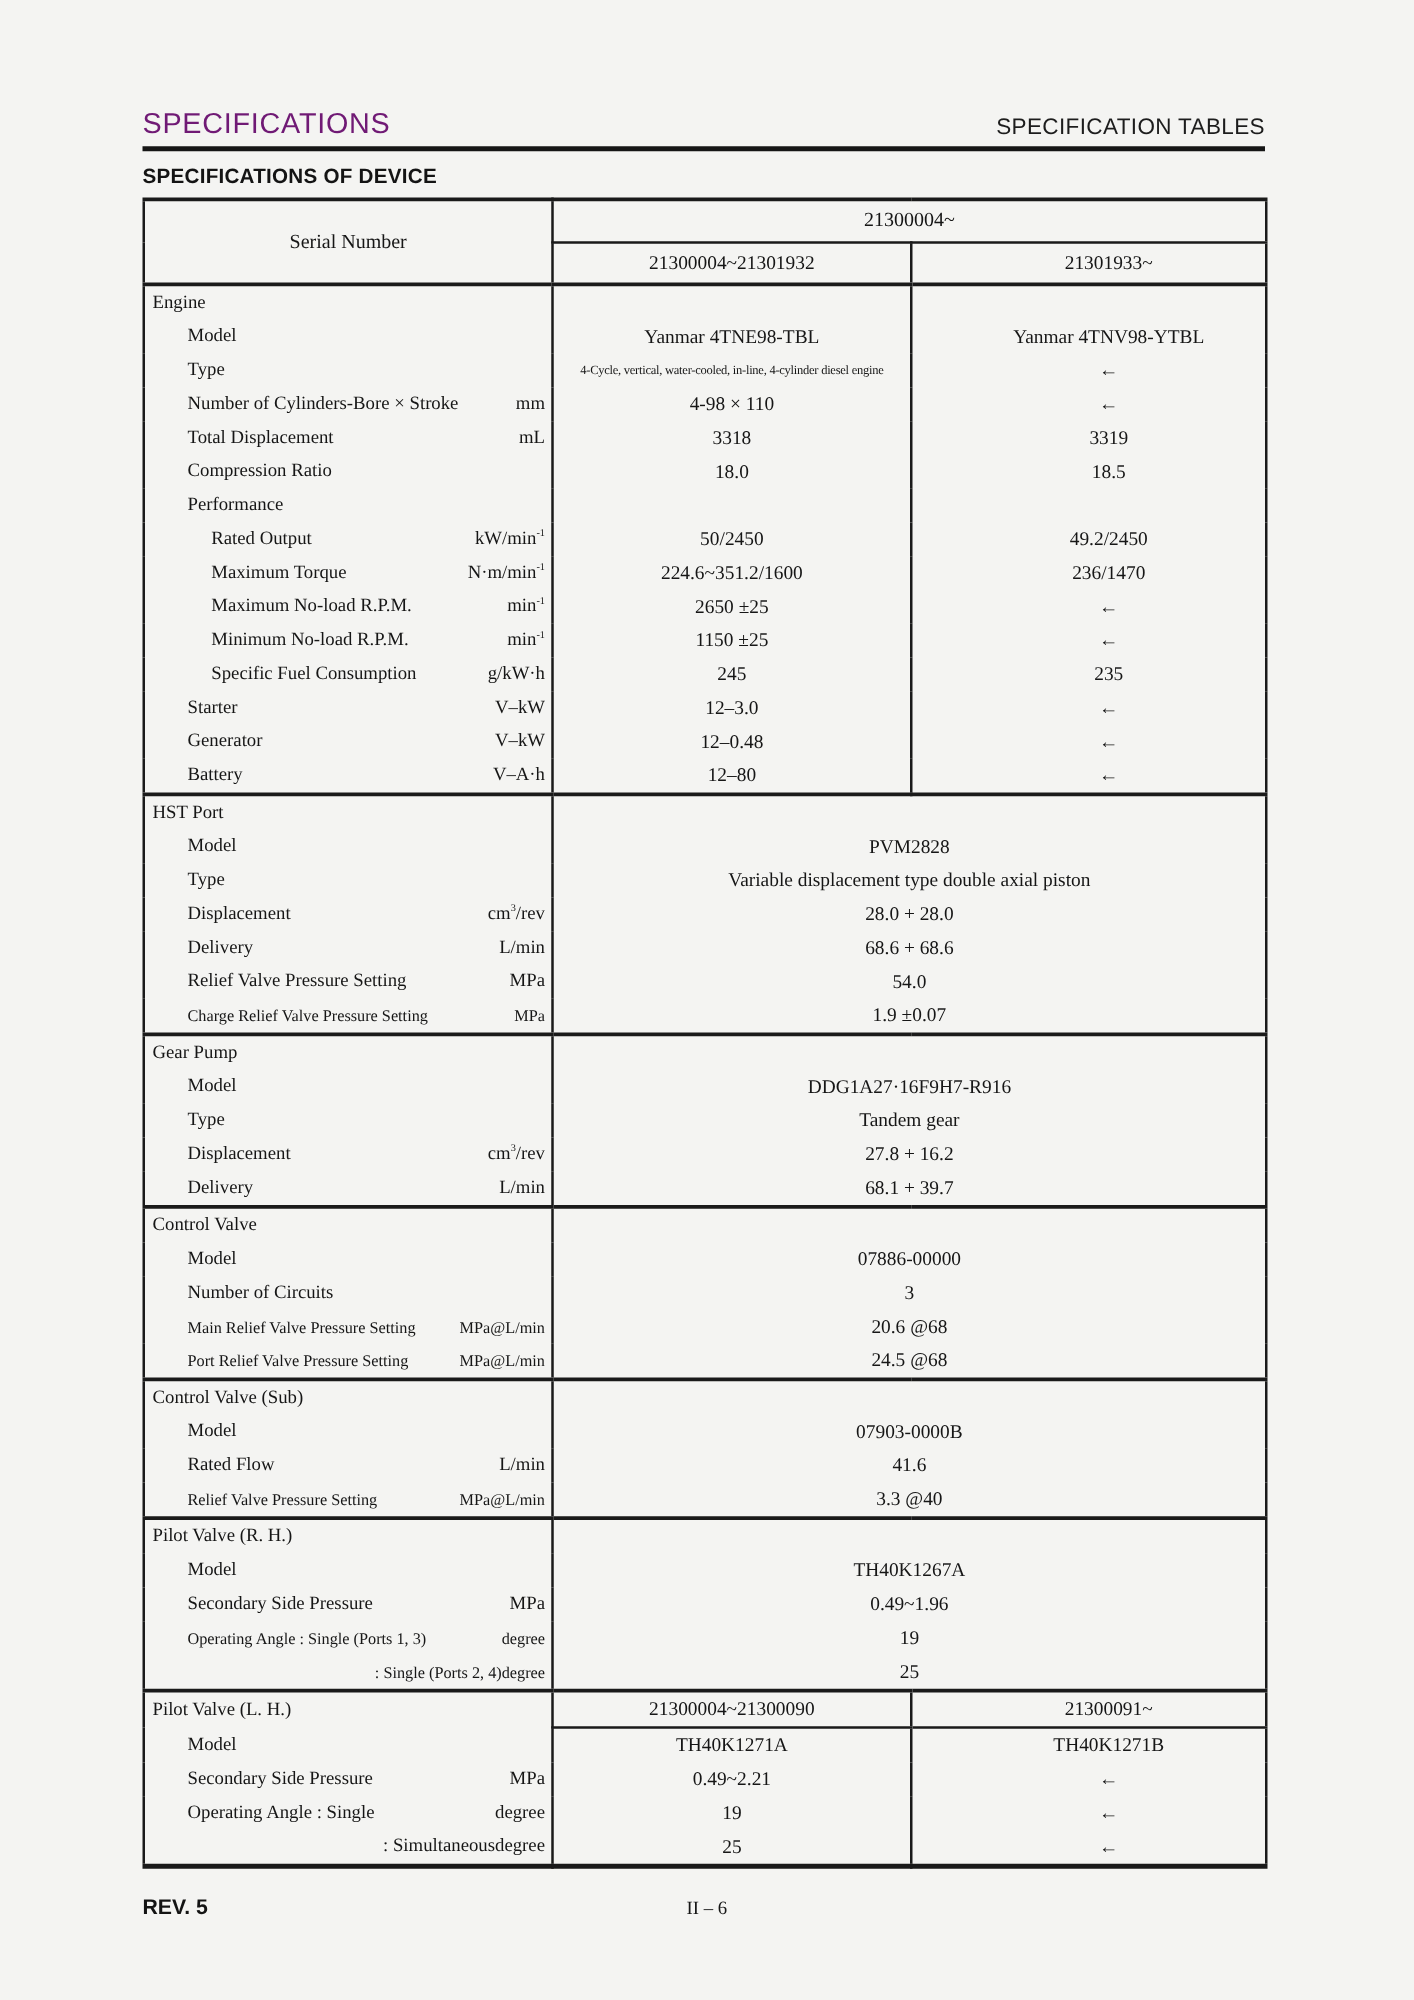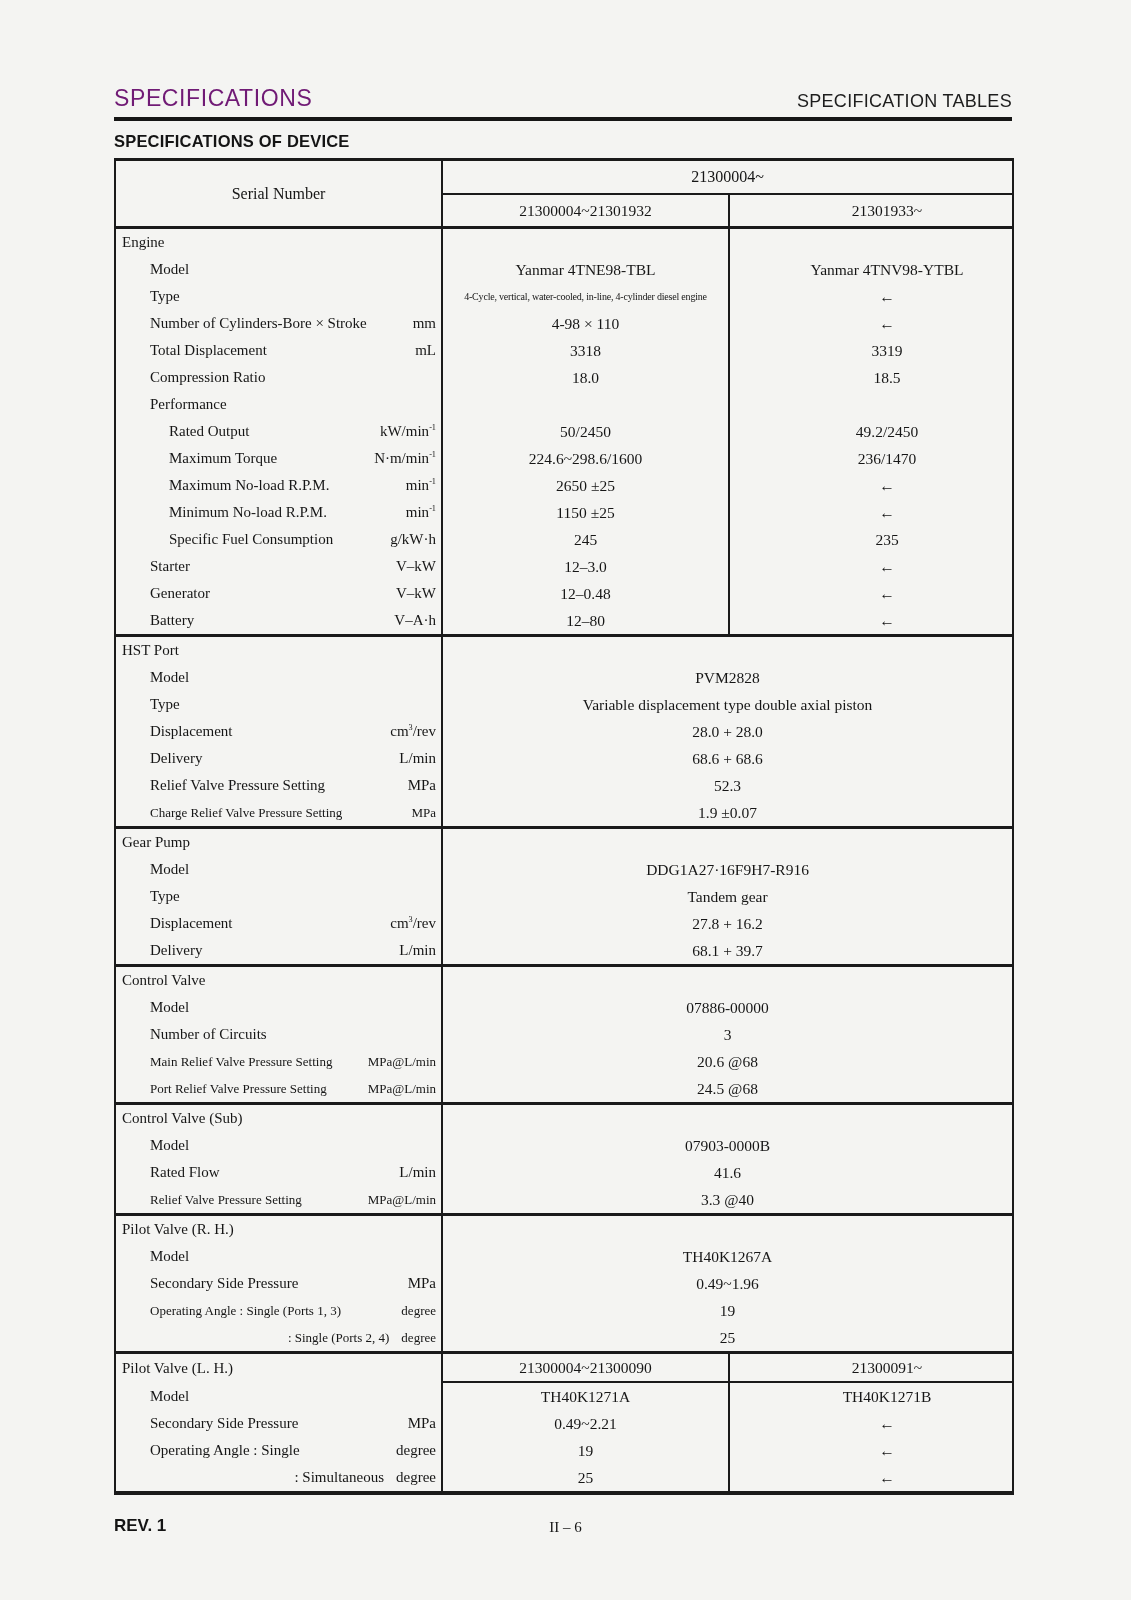--- a/index.html
+++ b/index.html
@@ -20,21 +20,21 @@
   .serial-all  { text-align:center; font-size:16px; border-left:2px solid #1a1a1a; border-bottom:2px solid #1a1a1a; }
   .sub-serial  { text-align:center; font-size:15.5px; }
   .bL { border-left:2px solid #1a1a1a; }
   .bM { border-left:2px solid #1a1a1a;padding-left:32px; }
   tr.sec-row td { border-top:3px solid #1a1a1a; }
   .val  { text-align:center; font-size:15.5px; }
   .val.tiny { font-size:10px; letter-spacing:-0.2px; }
   .hdr2 { border-bottom:2px solid #1a1a1a; }
   .lab { display:flex; align-items:center; justify-content:space-between; padding-right:5px; font-size:15px; line-height:1; }
   .lab.sm { font-size:13px; }
-  .lab.ra { justify-content:flex-end; gap:12px; }
+  .lab.ra { justify-content:flex-end; gap:0; }
   .lt.i0 { padding-left:6px; }
   .lt.i1 { padding-left:34px; }
   .lt.i2 { padding-left:53px; }
   .unit { white-space:nowrap; text-align:right; }
   sup { font-size:0.55em; line-height:0; }
 
   .footer-left { position:absolute; left:114px; top:1516px; font-family:"Liberation Sans","DejaVu Sans",sans-serif; font-size:17px; font-weight:700; color:#141414; }
   .footer-page { position:absolute; left:0; top:1519px; width:1131px; text-align:center; font-size:15px; color:#161616; }
 </style>
 </head>
@@ -139,21 +139,21 @@
           <td class="val bL">50/2450</td>
           <td class="val bM">49.2/2450</td>
         </tr>
         <tr class="data-row">
           <td class="c1">
             <div class="lab">
               <span class="lt i2">Maximum Torque</span>
               <span class="unit">N·m/min<sup>-1</sup></span>
             </div>
           </td>
-          <td class="val bL">224.6~298.6/1600</td>
+          <td class="val bL">224.6~351.2/1600</td>
           <td class="val bM">236/1470</td>
         </tr>
         <tr class="data-row">
           <td class="c1">
             <div class="lab">
               <span class="lt i2">Maximum No-load R.P.M.</span>
               <span class="unit">min<sup>-1</sup></span>
             </div>
           </td>
           <td class="val bL">2650 ±25</td>
@@ -251,21 +251,21 @@
           </td>
           <td class="val bL" colspan="2">68.6 + 68.6</td>
         </tr>
         <tr class="data-row">
           <td class="c1">
             <div class="lab">
               <span class="lt i1">Relief Valve Pressure Setting</span>
               <span class="unit">MPa</span>
             </div>
           </td>
-          <td class="val bL" colspan="2">52.3</td>
+          <td class="val bL" colspan="2">54.0</td>
         </tr>
         <tr class="data-row">
           <td class="c1">
             <div class="lab sm">
               <span class="lt i1">Charge Relief Valve Pressure Setting</span>
               <span class="unit">MPa</span>
             </div>
           </td>
           <td class="val bL" colspan="2">1.9 ±0.07</td>
         </tr>
@@ -474,16 +474,16 @@
               <span class="lt i">: Simultaneous</span>
               <span class="unit">degree</span>
             </div>
           </td>
           <td class="val bL">25</td>
           <td class="val bM">←</td>
         </tr>
       </tbody>
   </table>
 
-  <div class="footer-left">REV. 1</div>
+  <div class="footer-left">REV. 5</div>
   <div class="footer-page">II – 6</div>
 
 </div>
 
 </body></html>

